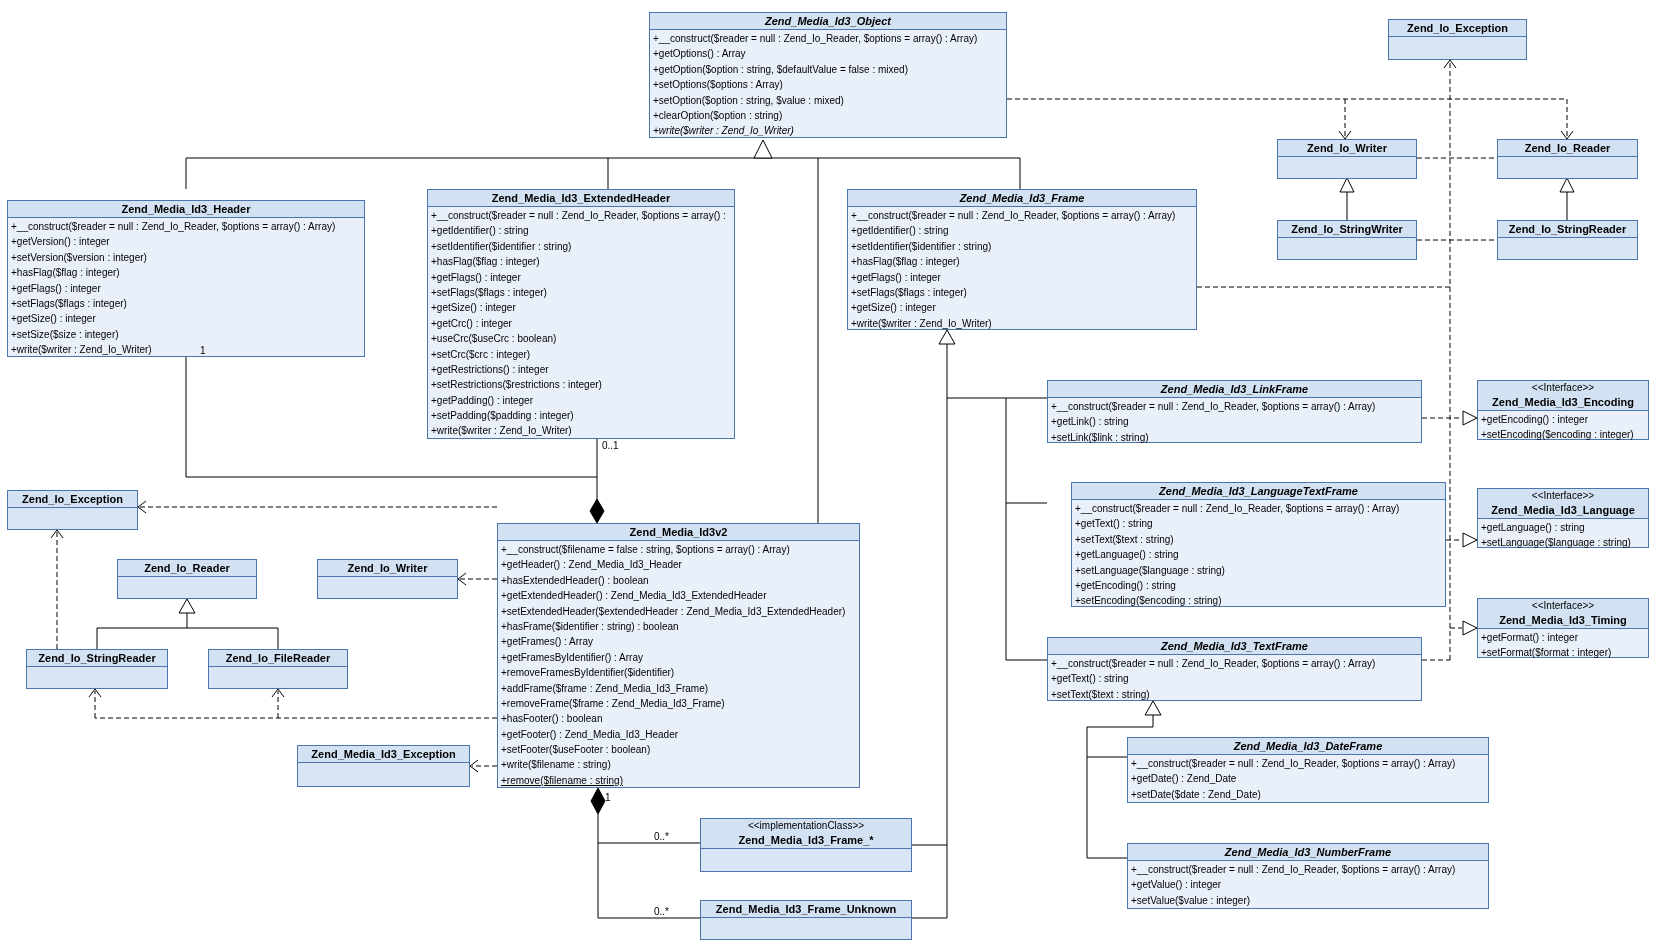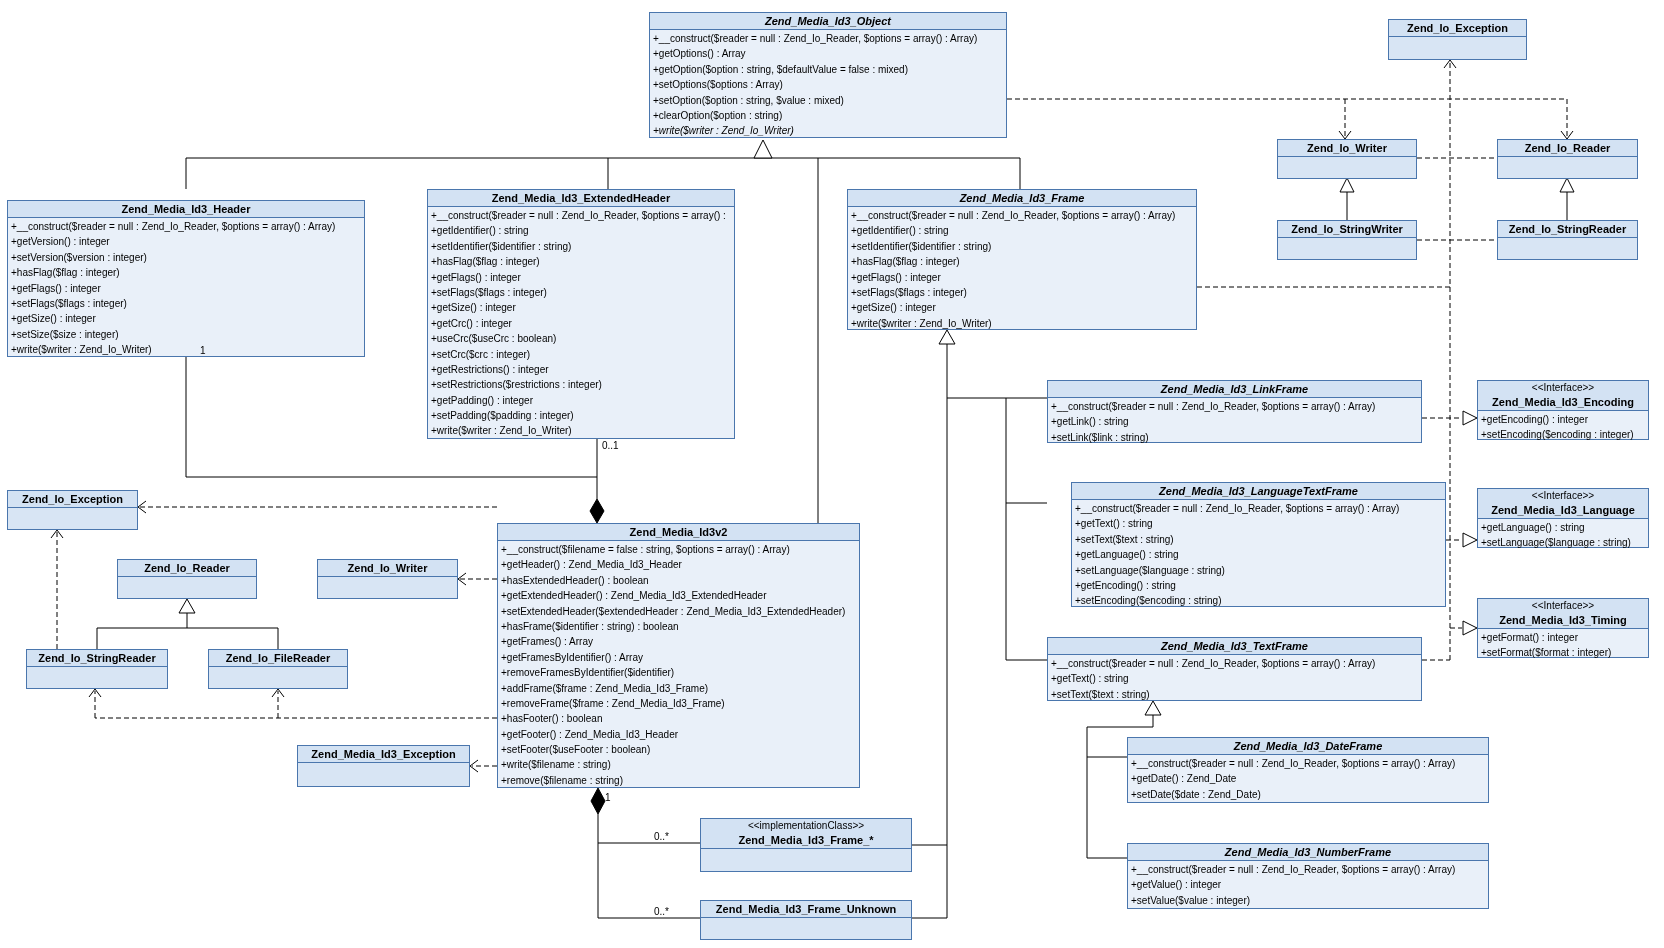--- a/index.html
+++ b/index.html
@@ -9,21 +9,21 @@
   .uml-class{position:absolute;z-index:1;border:1px solid #4a76ad;background:#e9f0f9;box-sizing:border-box;
              box-shadow:0 0 0 0 transparent;}
   .uml-title{background:#d3e2f3;border-bottom:1px solid #4a76ad;text-align:center;font-weight:bold;
              font-size:11px;line-height:16px;height:16px;white-space:nowrap;overflow:hidden;}
   .uml-title.abstract{font-style:italic;text-align:center;}
   .uml-stereo{background:#d3e2f3;text-align:center;font-size:10px;line-height:13px;height:13px;font-weight:normal;}
   .uml-stereo + .uml-title{border-top:none;}
   .uml-methods{padding:1px 8px 0 3px;font-size:10px;}
   .uml-methods .row{line-height:15.4px;height:15.4px;white-space:nowrap;overflow:hidden;}
   .row.italic{font-style:italic;}
-  .row.underline{}
+  .row.underline{text-decoration:underline;}
   .uml-empty{background:#d8e5f4;}
   .empty-box{background:#d3e2f3;}
   .mult{position:absolute;z-index:2;font-size:10px;color:#000;background:transparent;}
   .m-header{left:200px;top:345px;}
   .m-ext{left:602px;top:440px;}
   .m-frames{left:605px;top:792px;}
   .m-star{left:654px;top:831px;}
   .m-unknown{left:654px;top:906px;}
 </style>
 </head>

